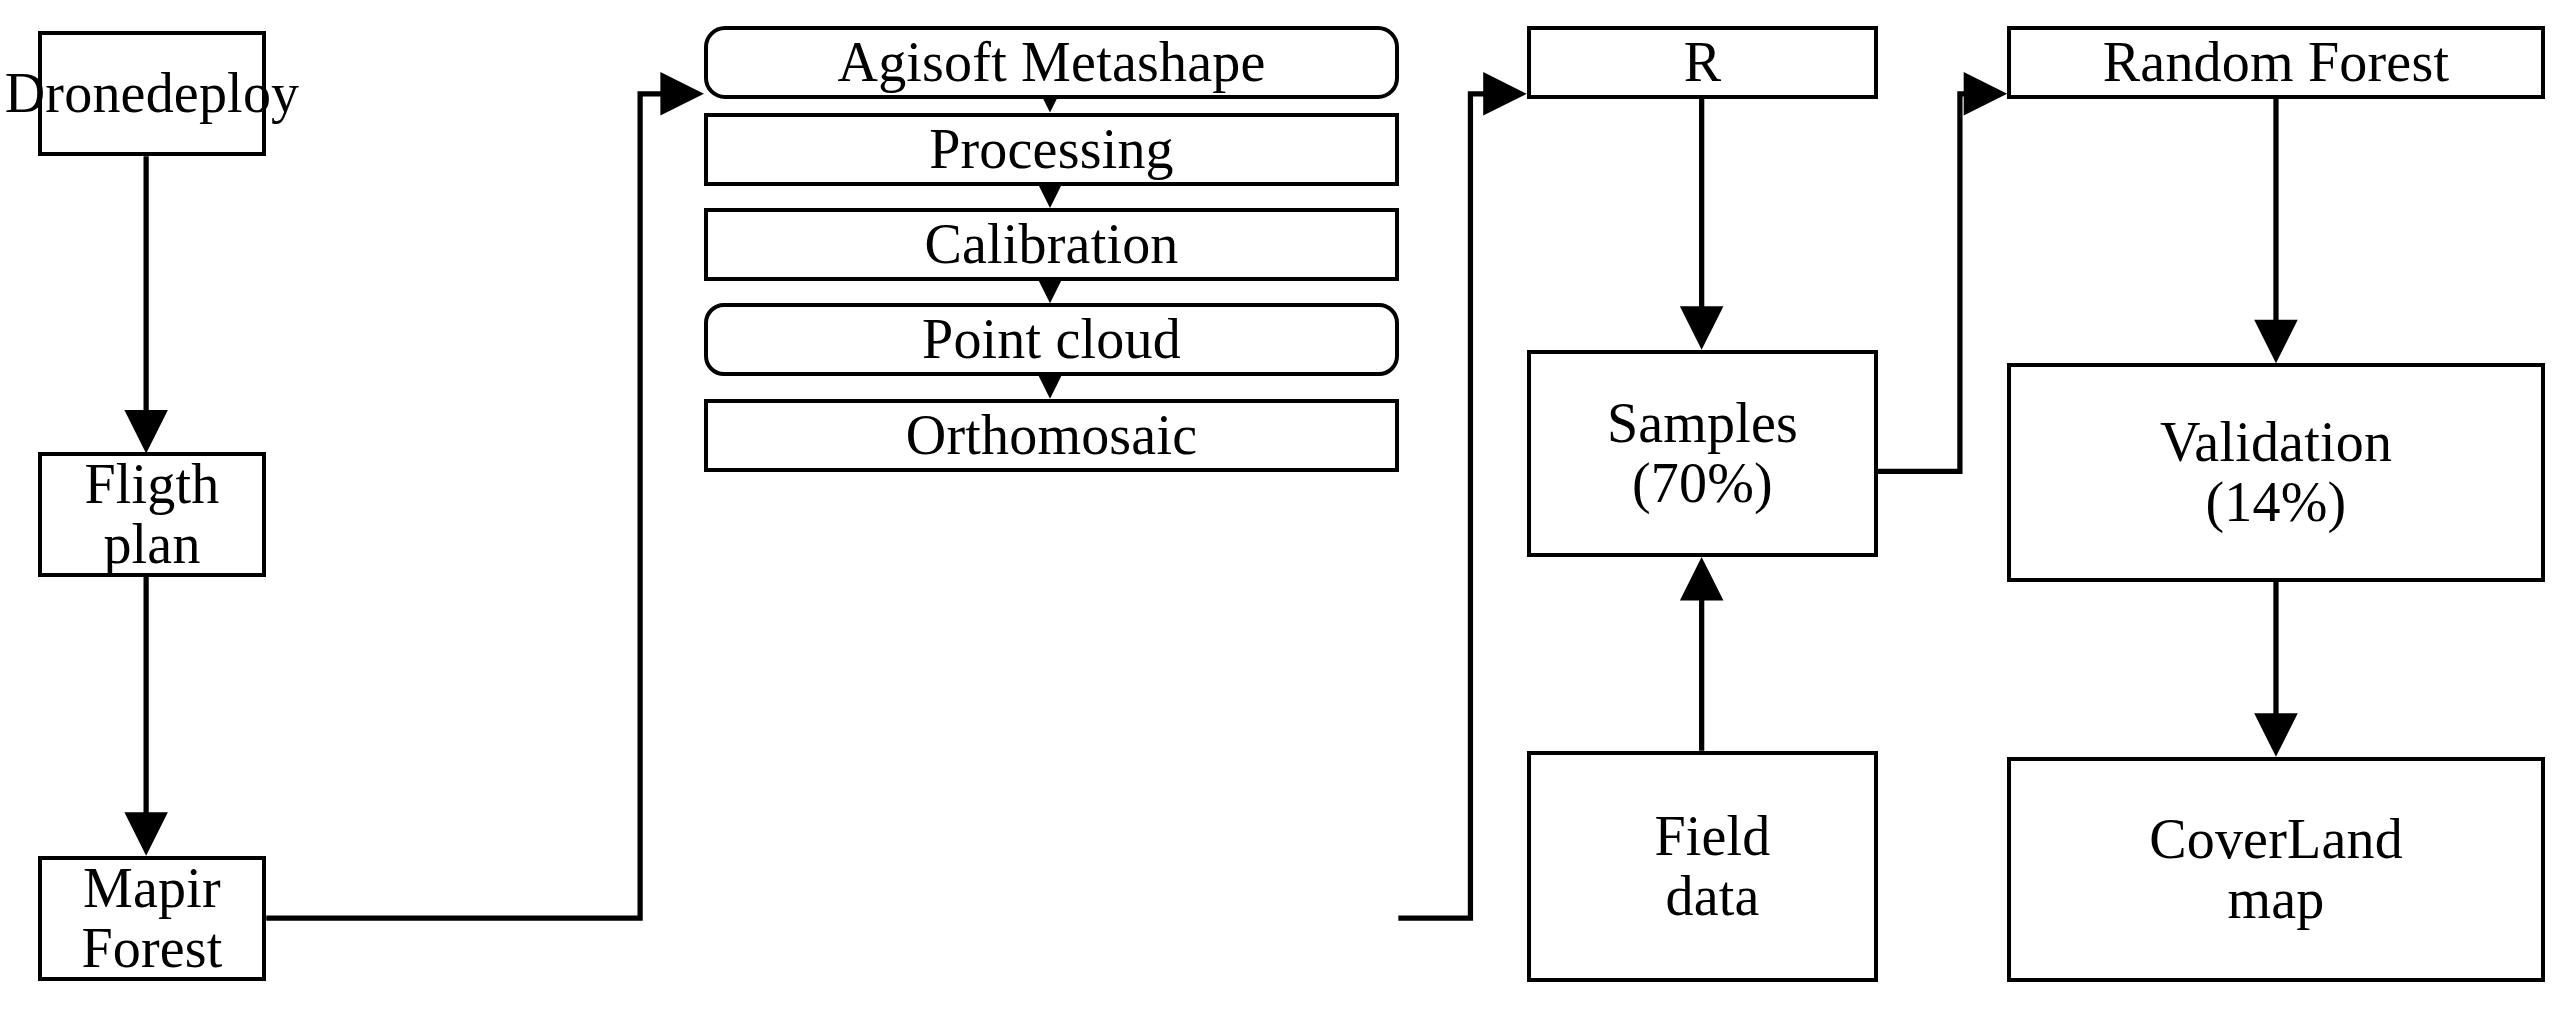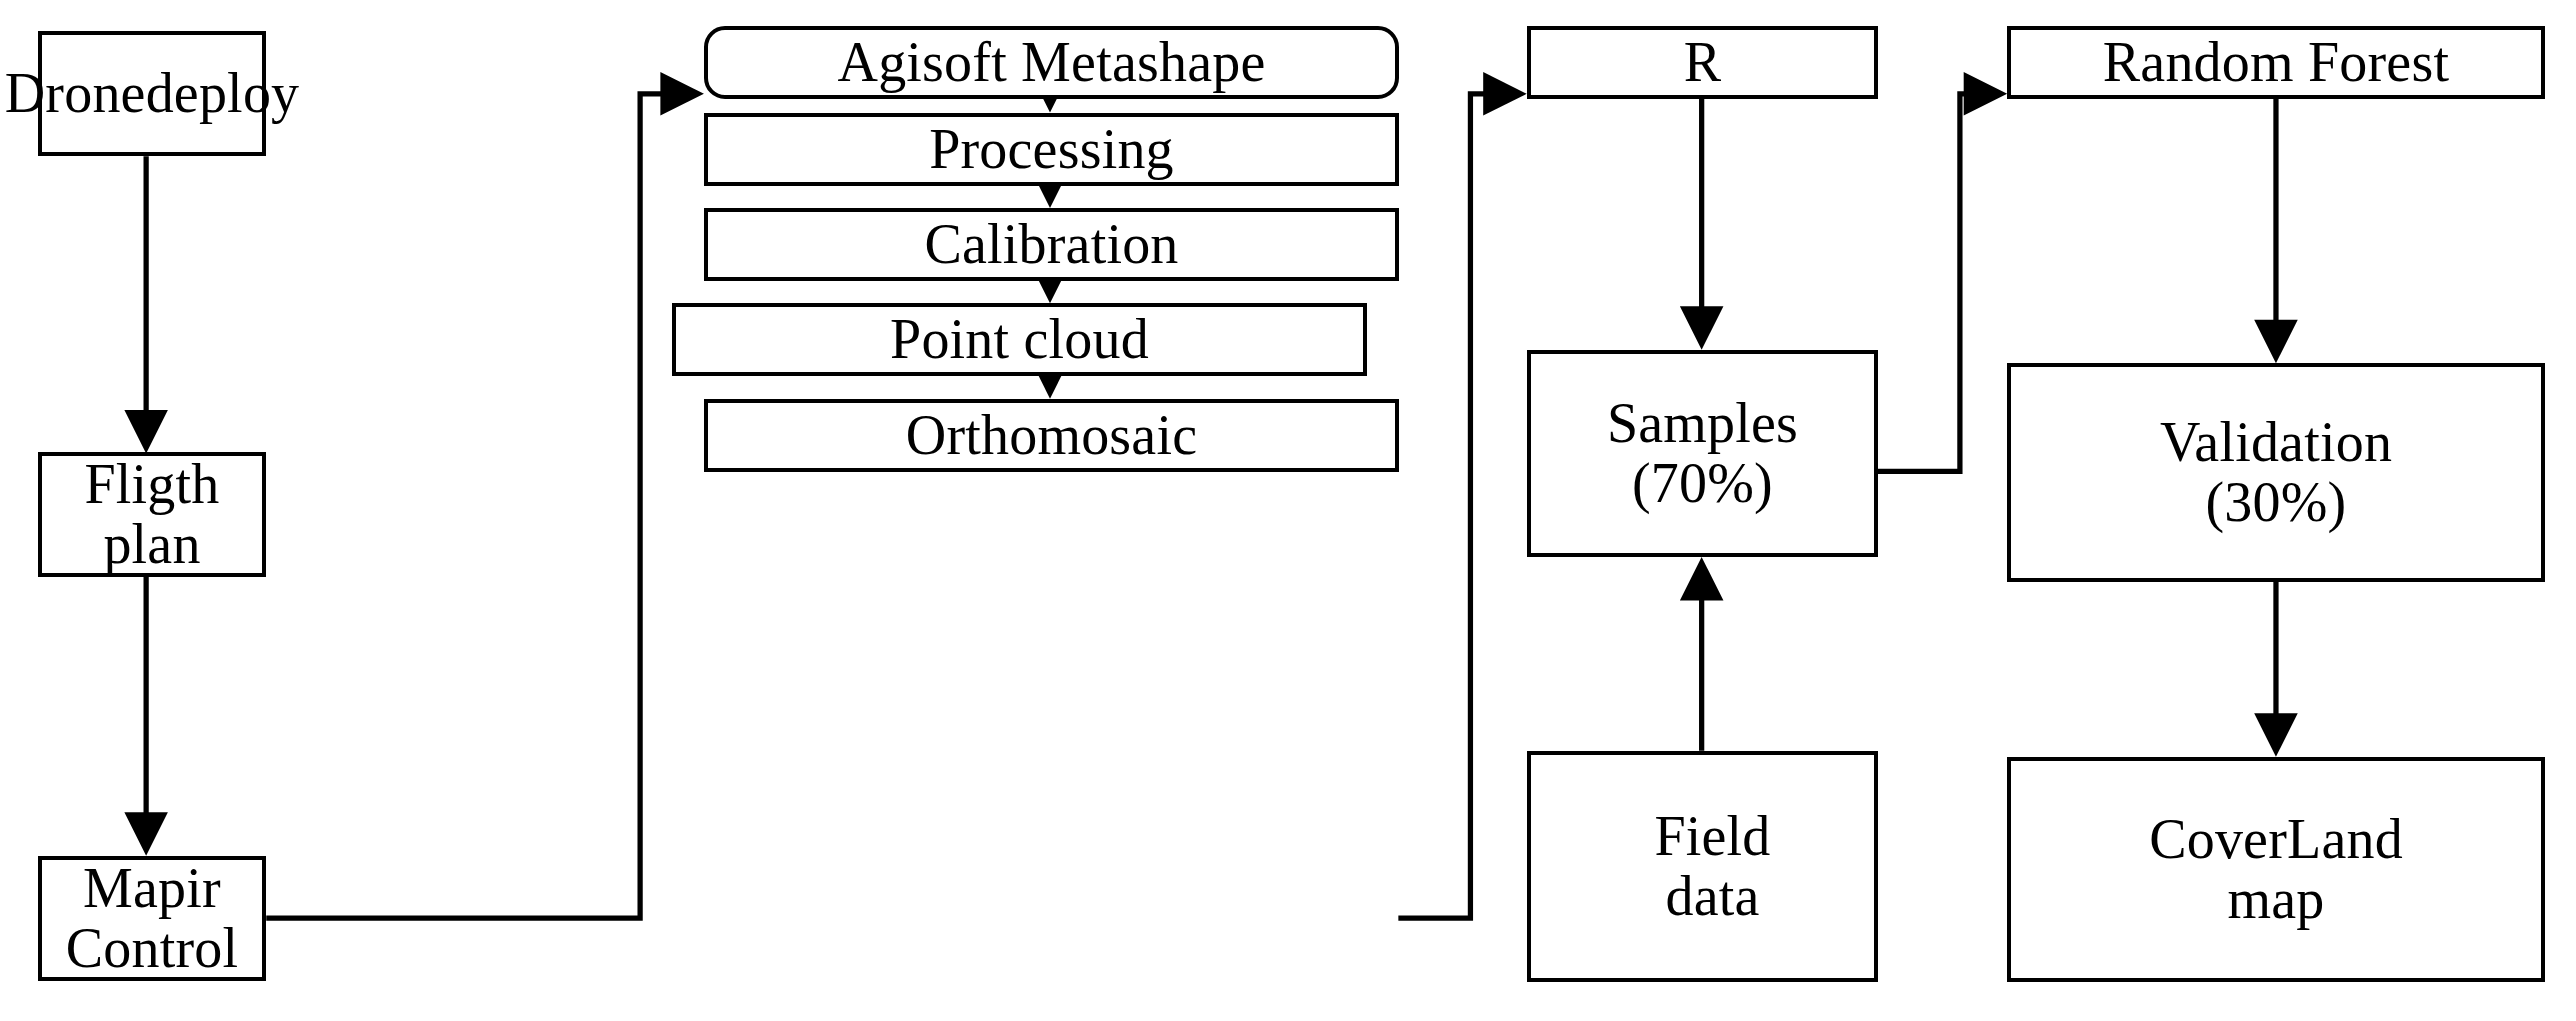--- a/index.html
+++ b/index.html
@@ -132,36 +132,36 @@
 
   <div class="node" style="left:38px; top:31px; width:228px; height:125px;">
     <span class="node-label">Dronedeploy</span>
   </div>
 
   <div class="node" style="left:38px; top:452px; width:228px; height:125px;text-align:center;">
     <span class="node-label">Fligth plan</span>
   </div>
 
   <div class="node" style="left:38px; top:856px; width:228px; height:125px;">
-    <span class="node-label">Mapir Control</span>
+    <span class="node-label">Mapir Forest</span>
   </div>
 
   <div class="node" style="left:704px; top:26px; width:695px; height:73px;border-radius:21px;">
     <span class="node-label">Agisoft Metashape</span>
   </div>
 
   <div class="node" style="left:704px; top:113px; width:695px; height:73px;">
     <span class="node-label">Processing</span>
   </div>
 
   <div class="node" style="left:704px; top:208px; width:695px; height:73px;align-items:center;">
     <span class="node-label">Calibration</span>
   </div>
 
-  <div class="node" style="left:672px; top:303px; width:695px; height:73px;">
+  <div class="node" style="left:704px; top:303px; width:695px; height:73px;border-radius:20px;">
     <span class="node-label">Point cloud</span>
   </div>
 
   <div class="node" style="left:704px; top:399px; width:695px; height:73px;">
     <span class="node-label">Orthomosaic</span>
   </div>
 
   <div class="node" style="left:1527px; top:26px; width:351px; height:73px;">
     <span class="node-label">R</span>
   </div>
@@ -175,21 +175,21 @@
     <span class="node-label">Field
 data</span>
   </div>
 
   <div class="node" style="left:2007px; top:26px; width:538px; height:73px;">
     <span class="node-label">Random Forest</span>
   </div>
 
   <div class="node" style="left:2007px; top:363px; width:538px; height:219px;">
     <span class="node-label">Validation
-(30%)</span>
+(14%)</span>
   </div>
 
   <div class="node" style="left:2007px; top:757px; width:538px; height:225px;">
     <span class="node-label">CoverLand
 map</span>
   </div>
 
 </div>
 
 

